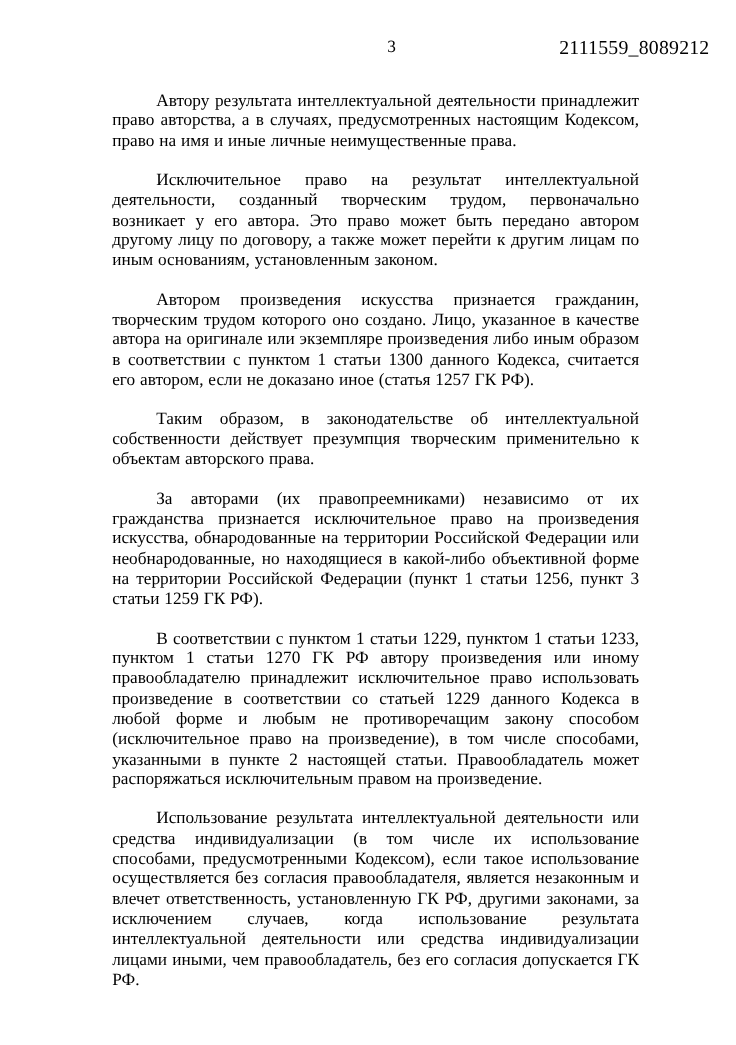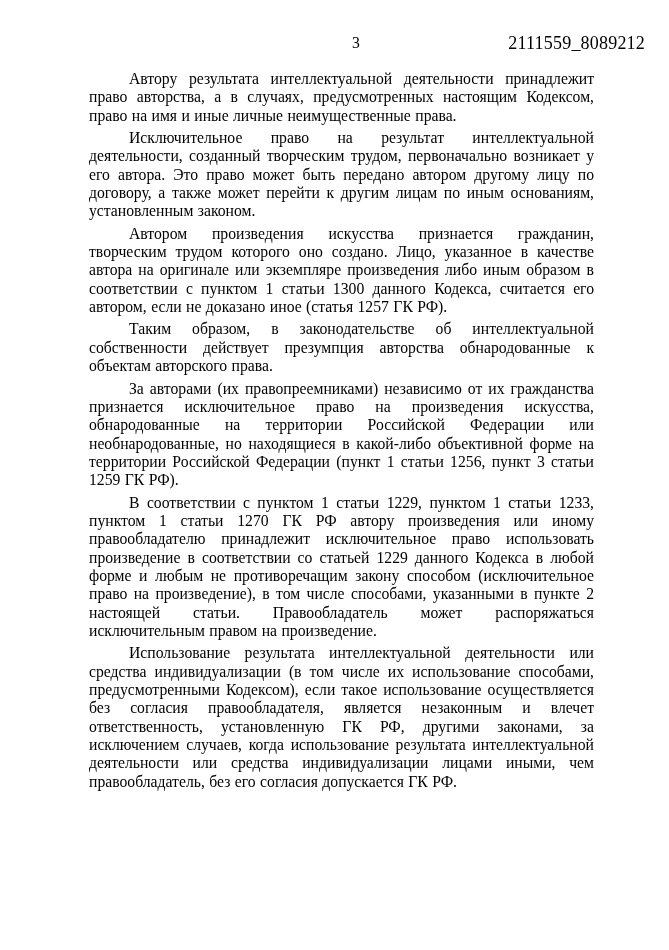--- a/index.html
+++ b/index.html
@@ -38,21 +38,21 @@
     line-height: 18.3px;
     letter-spacing: 0.2px;
   }
   .content {
     position: absolute;
     top: 66px;
     left: 85px;
     width: 513px;
   }
   .content p {
-    margin: 4px;
+    margin: 17px;
     padding: 0;
     text-indent: 40px;
     text-align: justify;
     font-size: 15.7px;
     line-height: 18.34px;
     word-spacing: 0.5px;
   }
 </style>
 </head>
 <body>
@@ -61,19 +61,19 @@
 
   <div class="page-header">
     <span class="page-number">3</span>
     <span class="document-id">2111559_8089212</span>
   </div>
 
   <div class="content">
     <p>Автору результата интеллектуальной деятельности принадлежит право авторства, а в случаях, предусмотренных настоящим Кодексом, право на имя и иные личные неимущественные права.</p>
     <p>Исключительное право на результат интеллектуальной деятельности, созданный творческим трудом, первоначально возникает у его автора. Это право может быть передано автором другому лицу по договору, а также может перейти к другим лицам по иным основаниям, установленным законом.</p>
     <p>Автором произведения искусства признается гражданин, творческим трудом которого оно создано. Лицо, указанное в качестве автора на оригинале или экземпляре произведения либо иным образом в соответствии с пунктом 1 статьи 1300 данного Кодекса, считается его автором, если не доказано иное (статья 1257 ГК РФ).</p>
-    <p>Таким образом, в законодательстве об интеллектуальной собственности действует презумпция авторства обнародованные к объектам авторского права.</p>
+    <p>Таким образом, в законодательстве об интеллектуальной собственности действует презумпция творческим применительно к объектам авторского права.</p>
     <p>За авторами (их правопреемниками) независимо от их гражданства признается исключительное право на произведения искусства, обнародованные на территории Российской Федерации или необнародованные, но находящиеся в какой-либо объективной форме на территории Российской Федерации (пункт 1 статьи 1256, пункт 3 статьи 1259 ГК РФ).</p>
     <p>В соответствии с пунктом 1 статьи 1229, пунктом 1 статьи 1233, пунктом 1 статьи 1270 ГК РФ автору произведения или иному правообладателю принадлежит исключительное право использовать произведение в соответствии со статьей 1229 данного Кодекса в любой форме и любым не противоречащим закону способом (исключительное право на произведение), в том числе способами, указанными в пункте 2 настоящей статьи. Правообладатель может распоряжаться исключительным правом на произведение.</p>
     <p>Использование результата интеллектуальной деятельности или средства индивидуализации (в том числе их использование способами, предусмотренными Кодексом), если такое использование осуществляется без согласия правообладателя, является незаконным и влечет ответственность, установленную ГК РФ, другими законами, за исключением случаев, когда использование результата интеллектуальной деятельности или средства индивидуализации лицами иными, чем правообладатель, без его согласия допускается ГК РФ.</p>
   </div>
 
 </div>
 
 </body></html>

